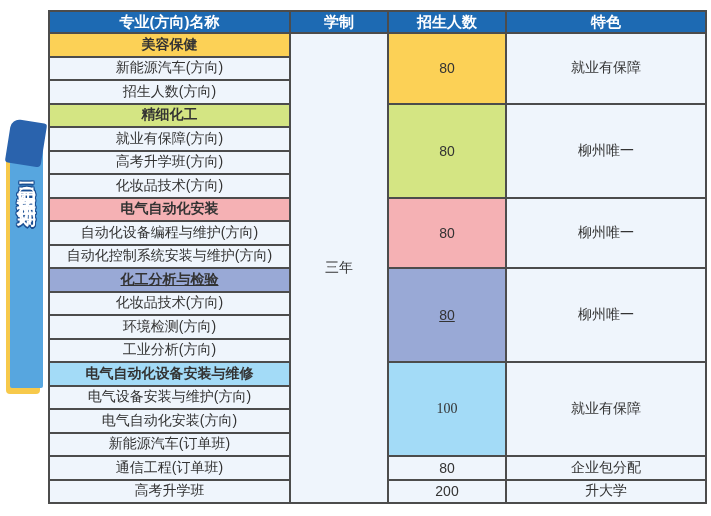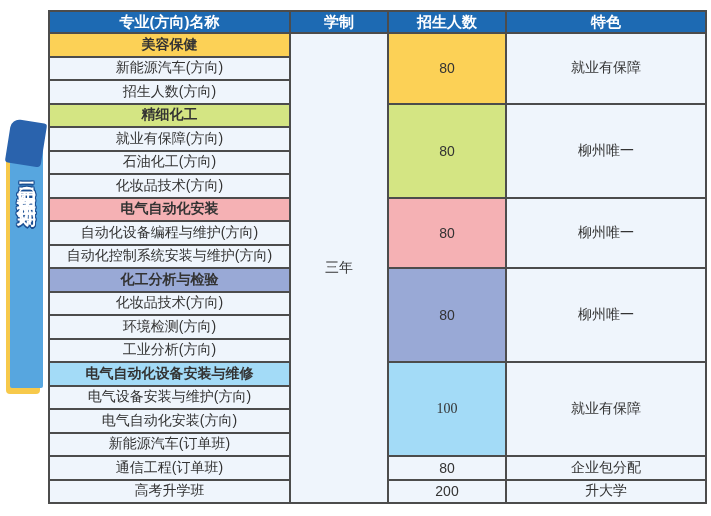--- a/index.html
+++ b/index.html
@@ -98,21 +98,21 @@
     color: #ffffff;
     font-size: 15px;
     font-weight: bold;
   }
   td.group-name { font-weight: bold; color: #2f2f2f; }
   td.num { font-size: 15px; }
 
   .bg-yellow { background: #FCD156 !important; }
   .bg-green  { background: #D4E583 !important; }
   .bg-pink   { background: #F5B1B4 !important; }
-  .bg-purple { background: #99A9D6 !important; }
+  .bg-purple { background: #99A9D6 !important; text-decoration: underline; }
   .bg-blue   { background: #A3DBF7 !important; font-family: Liberation Serif, serif; }
 </style>
 </head>
 <body>
 
 <div class="canvas">
 
   <div class="banner-accent"></div>
   <div class="banner-cap"></div>
   <div class="banner-ribbon">
@@ -151,21 +151,21 @@
 
       <tr>
         <td class="group-name bg-green">精细化工</td>
         <td rowspan="4" class="num bg-green">80</td>
         <td rowspan="4">柳州唯一</td>
       </tr>
       <tr>
         <td>就业有保障(方向)</td>
       </tr>
       <tr>
-        <td>石油化工(方向)</td>
+        <td>高考升学班(方向)</td>
       </tr>
       <tr>
         <td>化妆品技术(方向)</td>
       </tr>
 
       <tr>
         <td class="group-name bg-pink">电气自动化安装</td>
         <td rowspan="3" class="num bg-pink">80</td>
         <td rowspan="3">柳州唯一</td>
       </tr>

